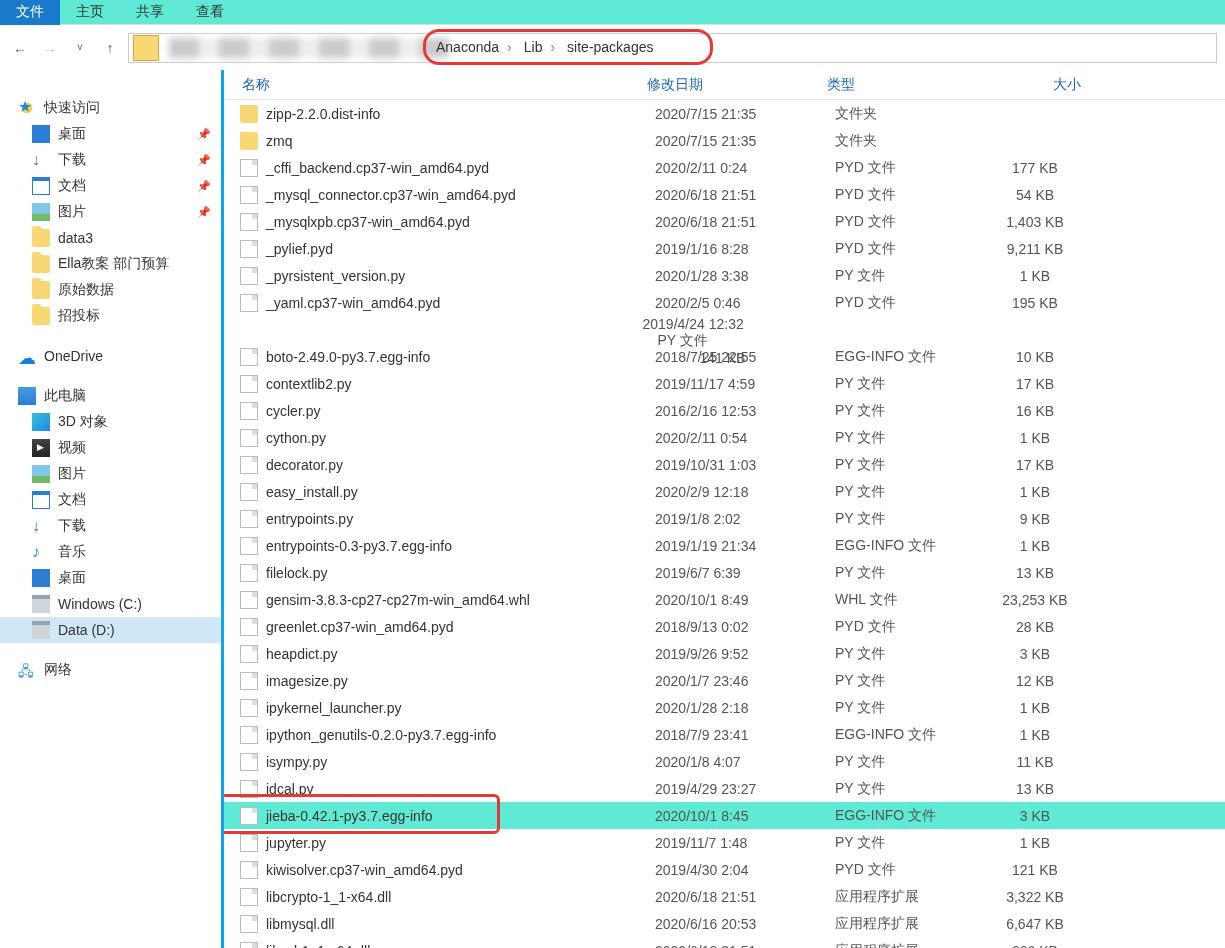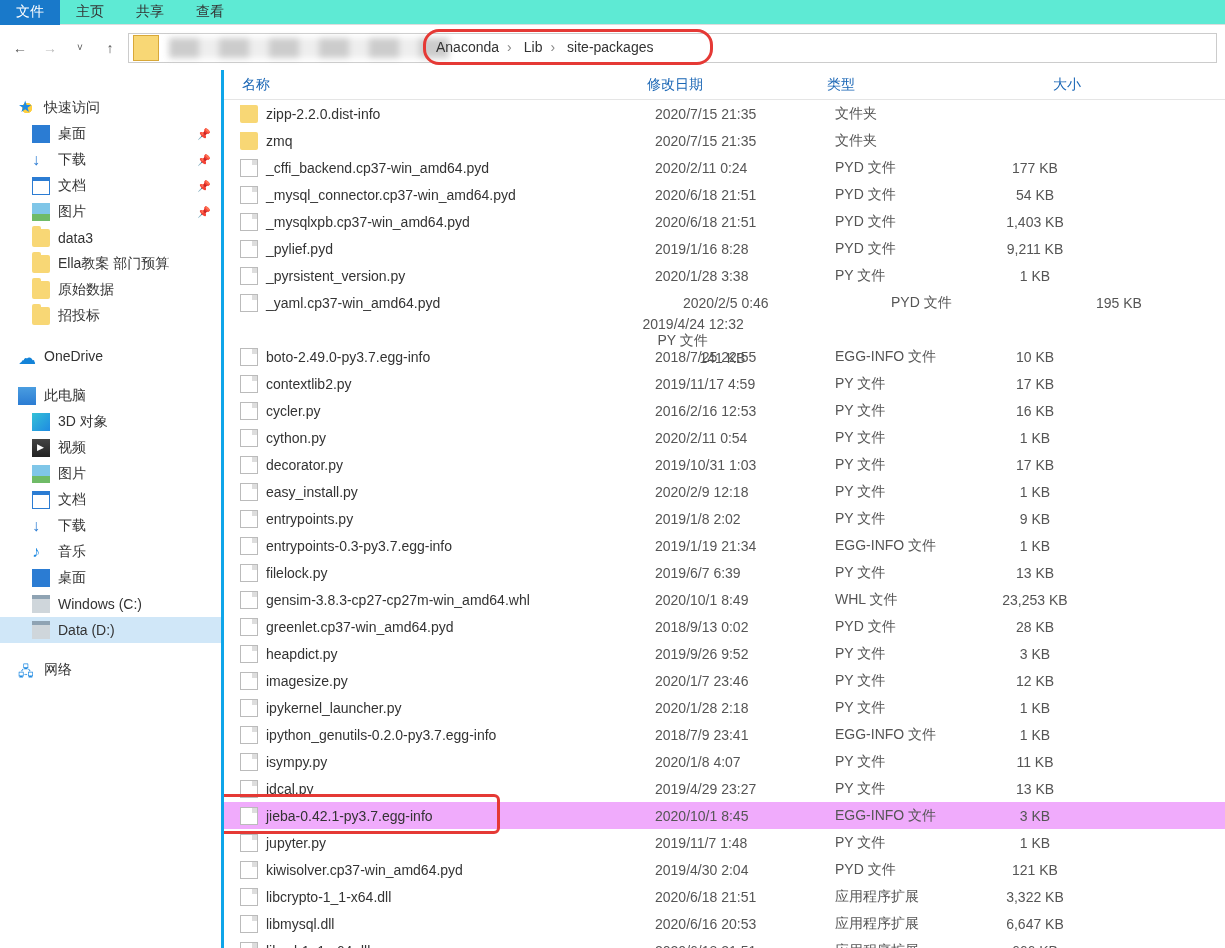--- a/index.html
+++ b/index.html
@@ -36,21 +36,21 @@
 .ic-vid { background:linear-gradient(#444,#222);} .ic-vid::after{content:"▶"; color:#fff; font-size:9px; position:relative; left:5px; top:-2px;}
 .ic-music { position:relative;} .ic-music::after{content:"♪"; color:#1f8ae2; font-size:16px;}
 .ic-drive { background:#cfd6db; border-top:4px solid #8fa3b3;}
 .ic-net { position:relative;} .ic-net::after{content:"🖧"; color:#1f8ae2; font-size:14px;}
 .main { flex:1; position:relative; overflow:hidden;}
 .colhdr { display:flex; border-bottom:1px solid #e5e5e5; height:30px; align-items:center; color:#1a66b5; position:relative;}
 .colhdr > div { padding:0 8px; }
 .scrolltick { position:absolute; right:0; top:-8px; width:26px; text-align:center; color:#777;}
 .files { overflow:auto; height:calc(100% - 30px);}
 .row { display:flex; align-items:center; height:27px; padding-left:16px; }
-.row.sel { background:#f0abfc; }
+.row.sel { background:#5eead4; }
 .row .c-name { width:415px; display:flex; align-items:center; gap:8px; overflow:hidden;}
 .row .c-date { width:180px; color:#555;}
 .row .c-type { width:150px; color:#555;}
 .row .c-size { width:120px; color:#555; text-align:center; padding-right:20px;}
 .fic { width:18px; height:18px; display:inline-block; flex:none;}
 .fic-fold { background:#f8d775; border-radius:0 2px 2px 2px; position:relative;}
 .fic-fold::before{content:""; position:absolute; top:-3px; width:9px; height:3px; background:#f8d775; border-radius:2px 2px 0 0;}
 .fic-file { background:#fff; border:1px solid #bbb; position:relative;}
 .fic-file::before { content:""; position:absolute; right:0; top:0; width:5px; height:5px; background:#ddd;}
 .name-hl { border:3px solid #e53935; border-radius:6px; position:absolute; pointer-events:none;}
@@ -251,21 +251,21 @@
         </div>
         <div class="row" style="position: relative;">
           <div class="c-name">
             <span class="fic fic-file"></span>
             <span>_pyrsistent_version.py</span>
           </div>
           <div class="c-date">2020/1/28 3:38</div>
           <div class="c-type">PY 文件</div>
           <div class="c-size">1 KB</div>
         </div>
-        <div class="row" style="position: relative; gap: 28px;">
+        <div class="row" style="position: relative;">
           <div class="c-name">
             <span class="fic fic-file"></span>
             <span>_yaml.cp37-win_amd64.pyd</span>
           </div>
           <div class="c-date">2020/2/5 0:46</div>
           <div class="c-type">PYD 文件</div>
           <div class="c-size">195 KB</div>
         </div>
         <div class="row" style="position: relative; flex-direction: column;">
           <div class="c-name">

